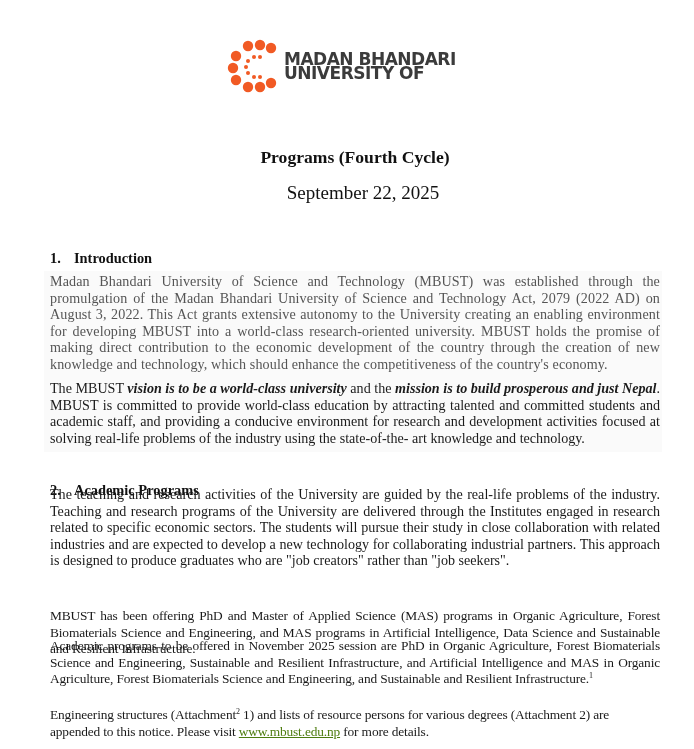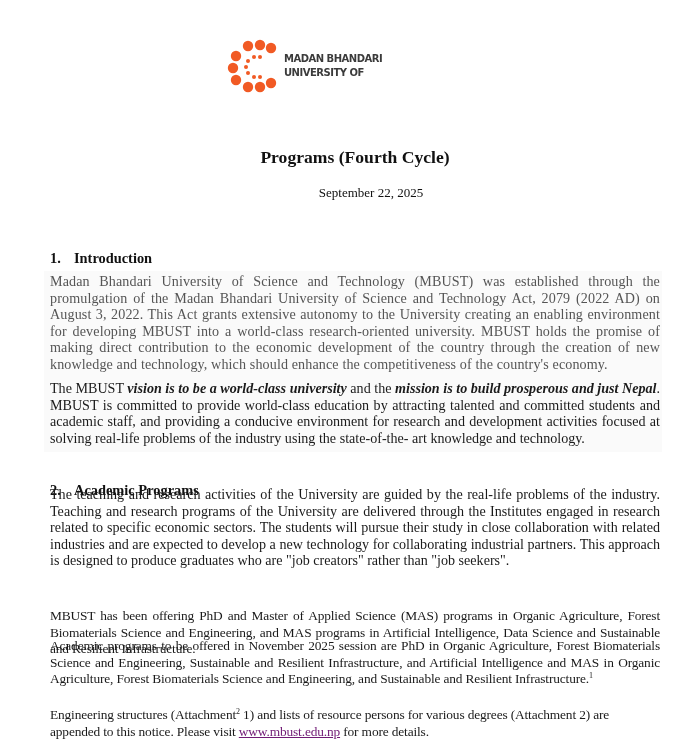--- a/index.html
+++ b/index.html
@@ -1,38 +1,38 @@
 <!DOCTYPE html>
 <html><head>
 <meta charset="utf-8">
 <style>
   html, body { margin: 0; padding: 0; background: #ffffff; }
   body { width: 694px; height: 749px; overflow: hidden; position: relative;
          font-family: "Liberation Serif", serif; color: #111; }
   .logo { position: absolute; left: 226px; top: 38px; height: 56px; display: flex; align-items: center; }
   .logo svg { width: 52px; height: 54px; display: block; }
   .logo-text { margin-left: 6px; font-family: "DejaVu Sans", sans-serif; font-weight: bold;
-               font-size: 10px; line-height: 14px; color: #3b3b3b; letter-spacing: -0.5px; }
+               font-size: 17px; line-height: 14px; color: #3b3b3b; letter-spacing: -0.5px; }
   .logo-text div { white-space: nowrap; }
   .title { position: absolute; left: 40px; width: 630px; top: 127px; text-align: center;
            font-weight: bold; font-size: 17.6px; line-height: 20px; margin: 0; color: #111; }
-  .date { position: absolute; left: 56px; width: 630px; top: 184px; text-align: center;
-          font-size: 13px; line-height: 18px; color: #111; }
+  .date { position: absolute; left: 48px; width: 630px; top: 184px; text-align: center;
+          font-size: 19px; line-height: 18px; color: #111; }
   .section-heading { position: absolute; left: 50px; font-weight: bold; font-size: 14.4px;
                      line-height: 18px; margin: 0; color: #111; }
   .section-heading .num { display: inline-block; width: 24px; }
   .para { position: absolute; left: 50px; width: 610px; font-size: 14.1px; line-height: 16.6px;
           text-align: justify; margin: 0; }
   .intro-box { position: absolute; left: 44px; width: 618px; top: 271px; height: 181px; background: #fafafa; }
   .grey { color: #555; }
   .dark { color: #1a1a1a; }
   .narrow { font-size: 13.4px; letter-spacing: -0.15px; }
   .emph { font-weight: bold; font-style: italic; }
   sup { font-size: 8px; line-height: 0; vertical-align: 5px; }
-  a.link { color: #701a75; text-decoration: underline; }
+  a.link { color: #4d7c0f; text-decoration: underline; }
 </style>
 </head>
 <body>
 
 <div class="logo">
   <svg viewBox="0 0 52 54">
     <g fill="#f15a24">
       <circle cx="22" cy="7" r="5.2"></circle>
       <circle cx="34" cy="6" r="5.2"></circle>
       <circle cx="45" cy="9" r="5.2"></circle>

